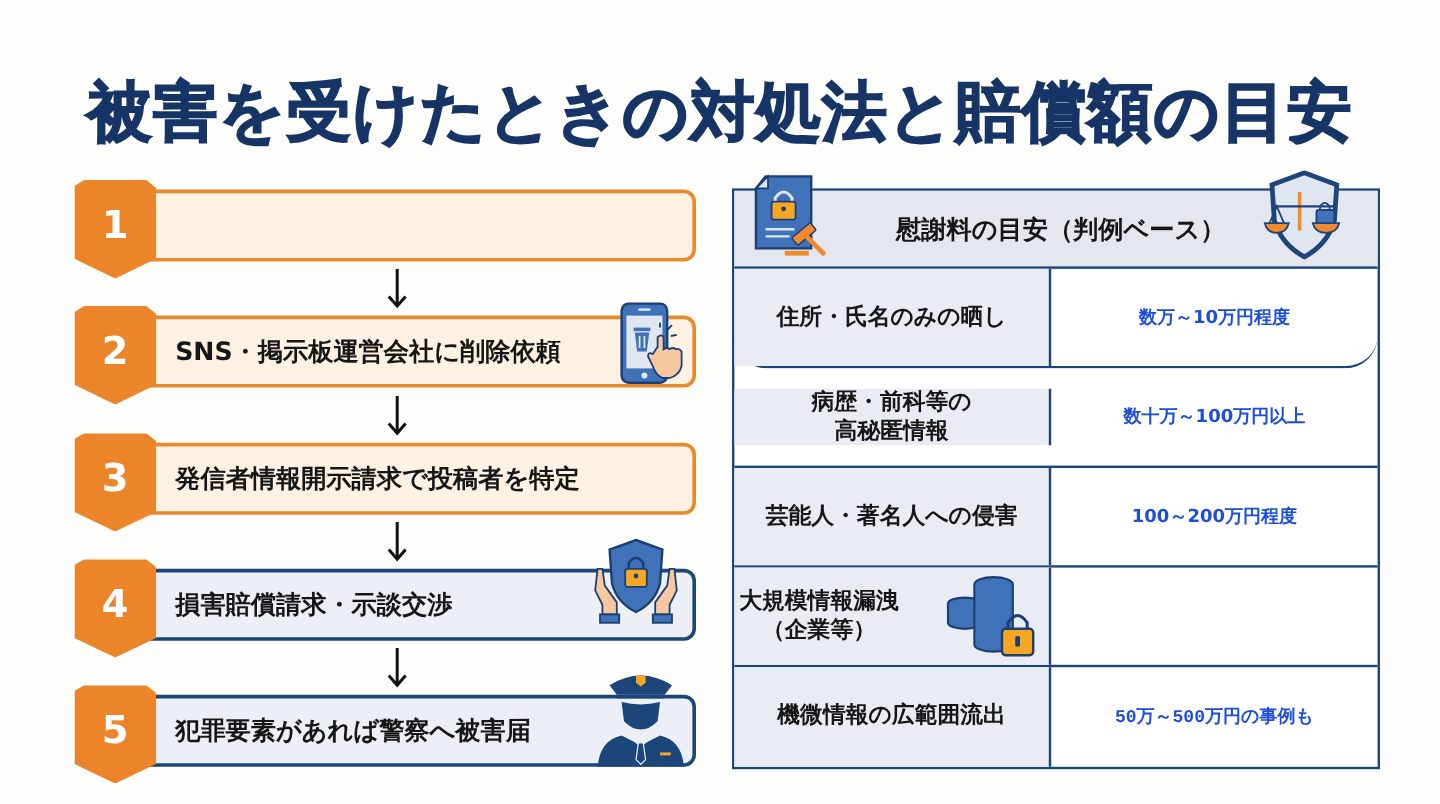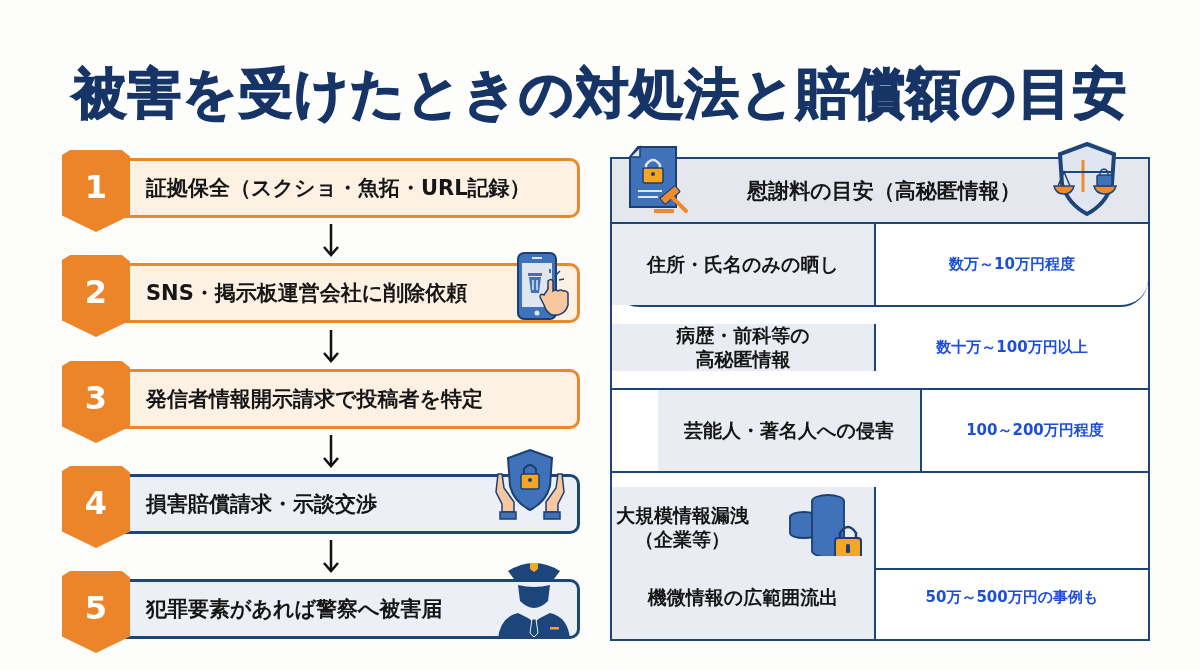--- a/index.html
+++ b/index.html
@@ -43,41 +43,40 @@
   .thead {
     position: absolute; left: 0; top: 0; width: 100%; height: 65px;
     background: #e4e7ee; border-bottom: 2px solid #1c4579;
     display: flex; align-items: center; justify-content: center;
   }
   .thead .htext { font-size: 21px; font-weight: bold; color: #161616; margin-left: 8px; }
   .row {
     position: absolute; left: 0; width: 100%; height: 83px; display: flex;
     border-bottom: 2px solid #1c4579;
   }
-  .row:last-child { border-bottom: none; }
+  .row:last-child { border-bottom: none; font-family: Liberation Mono, monospace; }
   .row .c1 {
     width: 264px; background: #e9ecf2; border-right: 2px solid #1c4579;
     display: flex; align-items: center; justify-content: center; text-align: center;
     font-size: 19px; font-weight: bold; color: #161616; line-height: 1.25; position: relative;
   }
   .row .c2 {
     flex: 1; display: flex; align-items: center; justify-content: center;
     font-size: 15px; font-weight: bold; color: #1d4ed8; white-space: nowrap;
   }
   .hdr-icon { position: absolute; }
 </style>
 </head>
 <body>
 
 <div class="title">被害を受けたときの対処法と賠償額の目安</div>
 
 <div class="step" style="top:150px;">
   <div class="box"></div>
   <div class="badge">1</div>
-  <div class="label">証拠保全（スクショ・魚拓・URL記録）</div>
 </div>
 
 <svg class="arrow" style="top:224px;" viewBox="0 0 18 34">
   <line x1="9" y1="0" x2="9" y2="31" stroke="#111" stroke-width="2.5"></line>
   <polyline points="2,23 9,31 16,23" fill="none" stroke="#111" stroke-width="2.5"></polyline>
 </svg>
 
 <div class="step" style="top:255px;">
   <div class="box"></div>
   <div class="badge">2</div>
@@ -146,41 +145,41 @@
     <path d="M24 28 Q40 32 56 28 L54 44 Q40 58 26 44 Z" fill="#1c4579"></path>
     <path d="M4 82 Q6 60 24 56 L40 64 L56 56 Q74 60 76 82 Z" fill="#1c4579"></path>
     <path d="M30 57 L40 66 L50 57 L46 56 L40 62 L34 56 Z" fill="#eceff5"></path>
     <path d="M38 62 h4 l2 14 l-4 4 l-4 -4 z" fill="#1c4579" stroke="#eceff5" stroke-width="1"></path>
     <rect x="56" y="70" width="9" height="2.5" fill="#f5a623"></rect>
   </svg>
 </div>
 
 <div class="table">
   <div class="thead">
-    <span class="htext">慰謝料の目安（高秘匿情報）</span>
+    <span class="htext">慰謝料の目安（判例ベース）</span>
   </div>
 
   <div class="row" style="top:65px;border-radius:27px;">
     <div class="c1">住所・氏名のみの晒し</div>
     <div class="c2">数万～10万円程度</div>
   </div>
   <div class="row" style="top:148px;align-items:center;">
     <div class="c1">
       <div>
         <div>病歴・前科等の</div>
         <div>高秘匿情報</div>
       </div>
     </div>
     <div class="c2">数十万～100万円以上</div>
   </div>
-  <div class="row" style="top:231px;padding-left:46px;">
+  <div class="row" style="top:231px;">
     <div class="c1">芸能人・著名人への侵害</div>
     <div class="c2">100～200万円程度</div>
   </div>
-  <div class="row" style="top:328px;gap:36px;">
+  <div class="row" style="top:314px;gap:36px;">
     <div class="c1" style="justify-content:flex-start; padding-left:4px;">
       <div style="text-align:center;">
         <div>大規模情報漏洩</div>
         <div>（企業等）</div>
       </div>
       <svg style="position:absolute; right:4px; top:6px; width:82px; height:72px;" viewBox="0 0 82 72">
         <g fill="#3f72b8" stroke="#1c3f73" stroke-width="1.8">
           <ellipse cx="16" cy="24" rx="14" ry="5"></ellipse>
           <path d="M2 24 v8 a14 5 0 0 0 28 0 v-8"></path>
           <path d="M2 32 v8 a14 5 0 0 0 28 0 v-8"></path>

